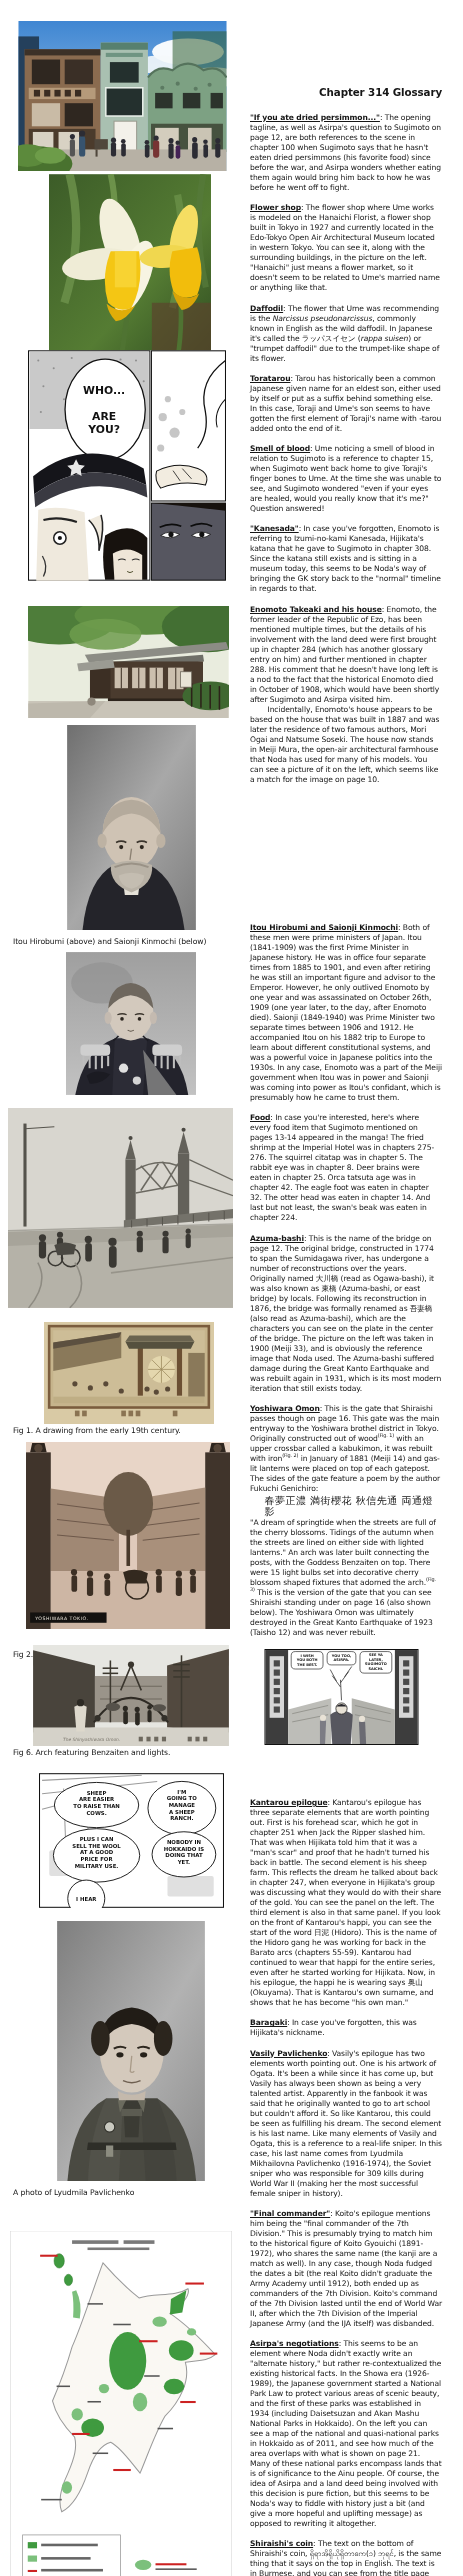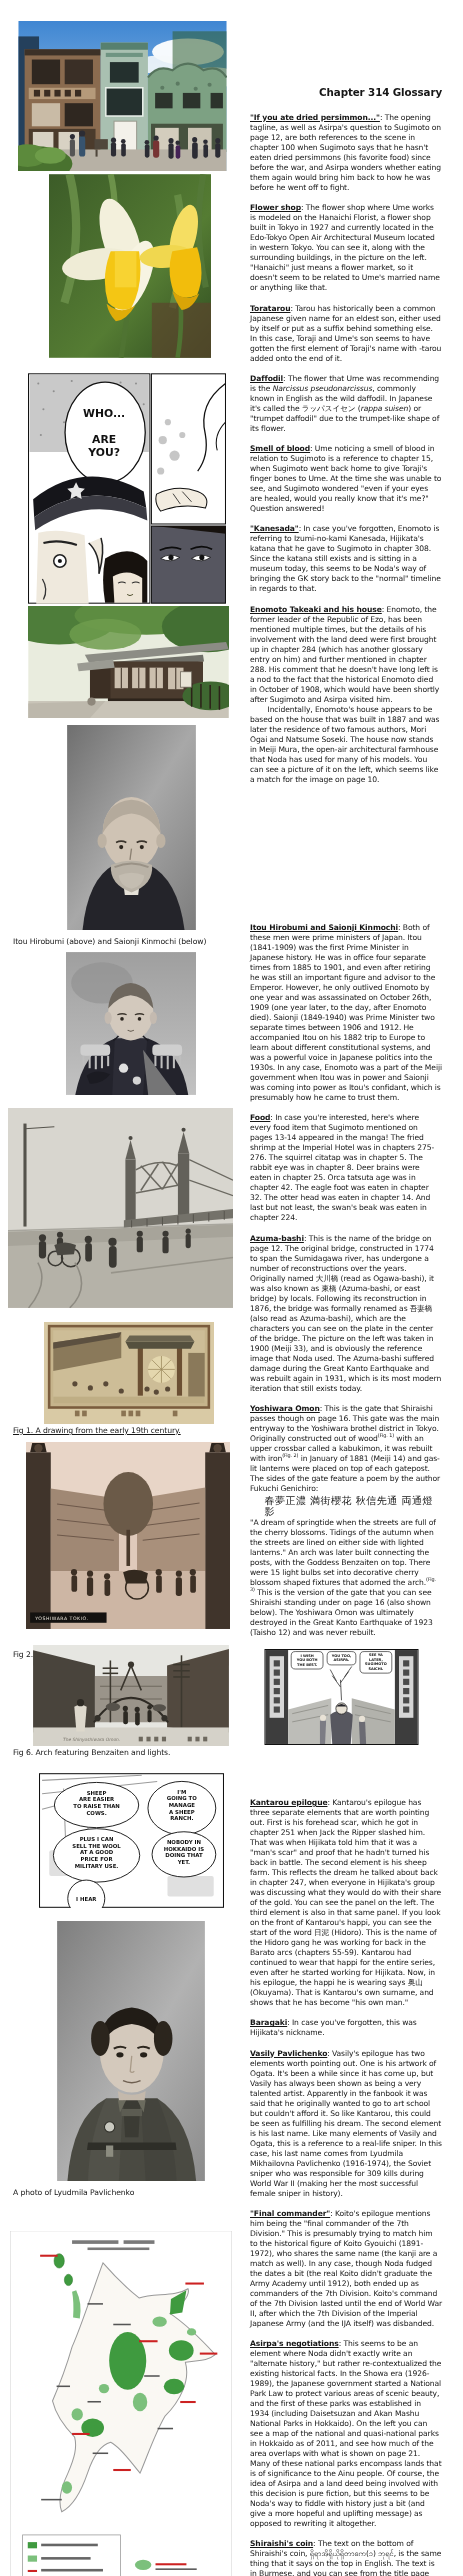--- a/index.html
+++ b/index.html
@@ -141,21 +141,21 @@
 
       <g>
         <ellipse cx="262" cy="120" rx="24" ry="62" fill="#f5de62" transform="rotate(14 262 120)"></ellipse>
         <ellipse cx="228" cy="160" rx="52" ry="22" fill="#f0d74f" transform="rotate(-4 228 160)"></ellipse>
         <path d="M240,150 L288,142 Q305,195 288,235 Q258,248 242,228 Q228,188 240,150 Z" fill="#f2bd0c"></path>
         <path d="M240,228 Q268,250 292,232 Q280,262 258,264 Q246,248 240,228 Z" fill="#d9a407"></path>
       </g>
     </svg>
   </div>
 
-  <div class="img" style="left:28px;top:373px;width:198px;height:231px;">
+  <div class="img" style="left:28px;top:350px;width:198px;height:231px;">
     <svg width="198" height="231" viewBox="0 0 385 448">
       <rect width="385" height="448" fill="#ffffff"></rect>
 
       <rect x="1" y="1" width="236" height="446" fill="#ffffff" stroke="#111" stroke-width="2"></rect>
       <rect x="3" y="3" width="232" height="150" fill="#c9c9c9"></rect>
       <g fill="#8f8f8f">
         <circle cx="20" cy="20" r="2"></circle>
           <circle cx="50" cy="35" r="2"></circle>
           <circle cx="85" cy="15" r="2"></circle>
           <circle cx="30" cy="70" r="2"></circle>
@@ -428,21 +428,21 @@
         <rect x="60" y="172" width="9" height="11"></rect>
           <rect x="74" y="172" width="9" height="11"></rect>
           <rect x="150" y="172" width="9" height="11"></rect>
           <rect x="164" y="172" width="9" height="11"></rect>
           <rect x="178" y="172" width="9" height="11"></rect>
           <rect x="250" y="172" width="9" height="11"></rect>
       </g>
     </svg>
   </div>
 
-  <div class="cap" style="top:1426px;text-decoration:underline;">Fig 1. A drawing from the early 19th century.</div>
+  <div class="cap" style="top:1426px;">Fig 1. A drawing from the early 19th century.</div>
 
   <div class="img" style="left:26px;top:1442px;width:204px;height:187px;">
     <svg width="204" height="187" viewBox="0 0 395 362">
       <rect width="395" height="362" fill="#e0cabb"></rect>
       <rect x="0" y="0" width="395" height="180" fill="#e8d5c7"></rect>
 
       <rect x="0" y="20" width="48" height="342" fill="#40342b"></rect>
       <rect x="347" y="20" width="48" height="342" fill="#40342b"></rect>
       <path d="M8,20 L40,20 L36,2 L12,2 Z" fill="#2e251e"></path>
       <path d="M355,20 L387,20 L383,2 L359,2 Z" fill="#2e251e"></path>
@@ -703,24 +703,24 @@
   <div class="title" style="top:86px;">Chapter 314 Glossary</div>
 
   <div class="rcol" style="top:113px;">
     <div class="sec">
       <p class="body"><span class="h">"If you ate dried persimmon..."</span><span>: The opening tagline, as well as Asirpa's question to Sugimoto on page 12, are both references to the scene in chapter 100 when Sugimoto says that he hasn't eaten dried persimmons (his favorite food) since before the war, and Asirpa wonders whether eating them again would bring him back to how he was before he went off to fight.</span></p>
     </div>
     <div class="sec">
       <p class="body"><span class="h">Flower shop</span><span>: The flower shop where Ume works is modeled on the Hanaichi Florist, a flower shop built in Tokyo in 1927 and currently located in the Edo-Tokyo Open Air Architectural Museum located in western Tokyo.  You can see it, along with the surrounding buildings, in the picture on the left.  "Hanaichi" just means a flower market, so it doesn't seem to be related to Ume's married name or anything like that.</span></p>
     </div>
     <div class="sec">
+      <p class="body"><span class="h">Daffodil</span><span>: The flower that Ume was recommending is the </span><i>Narcissus pseudonarcissus</i><span>, commonly known in English as the wild daffodil.  In Japanese it's called the ラッパスイセン (</span><i>rappa suisen</i><span>) or "trumpet daffodil" due to the trumpet-like shape of its flower.</span></p>
+    </div>
+    <div class="sec">
       <p class="body"><span class="h">Toratarou</span><span>: Tarou has historically been a common Japanese given name for an eldest son, either used by itself or put as a suffix behind something else.  In this case, Toraji and Ume's son seems to have gotten the first element of Toraji's name with -tarou added onto the end of it.</span></p>
-    </div>
-    <div class="sec">
-      <p class="body"><span class="h">Daffodil</span><span>: The flower that Ume was recommending is the </span><i>Narcissus pseudonarcissus</i><span>, commonly known in English as the wild daffodil.  In Japanese it's called the ラッパスイセン (</span><i>rappa suisen</i><span>) or "trumpet daffodil" due to the trumpet-like shape of its flower.</span></p>
     </div>
     <div class="sec">
       <p class="body"><span class="h">Smell of blood</span><span>: Ume noticing a smell of blood in relation to Sugimoto is a reference to chapter 15, when Sugimoto went back home to give Toraji's finger bones to Ume.  At the time she was unable to see, and Sugimoto wondered "even if your eyes are healed, would you really know that it's me?" Question answered!</span></p>
     </div>
     <div class="sec">
       <p class="body"><span class="h">"Kanesada"</span><span>: In case you've forgotten, Enomoto is referring to Izumi-no-kami Kanesada, Hijikata's katana that he gave to Sugimoto in chapter 308.  Since the katana still exists and is sitting in a museum today, this seems to be Noda's way of bringing the GK story back to the "normal" timeline in regards to that.</span></p>
     </div>
     <div class="sec">
       <p class="body"><span class="h">Enomoto Takeaki and his house</span><span>: Enomoto, the former leader of the Republic of Ezo, has been mentioned multiple times, but the details of his involvement with the land deed were first brought up in chapter 284 (which has another glossary entry on him) and further mentioned in chapter 288.  His comment that he doesn't have long left is a nod to the fact that the historical Enomoto died in October of 1908, which would have been shortly after Sugimoto and Asirpa visited him.</span></p>
       <p class="body indent">Incidentally, Enomoto's house appears to be based on the house that was built in 1887 and was later the residence of two famous authors, Mori Ogai and Natsume Soseki. The house now stands in Meiji Mura, the open-air architectural farmhouse that Noda has used for many of his models.  You can see a picture of it on the left, which seems like a match for the image on page 10.</p>

